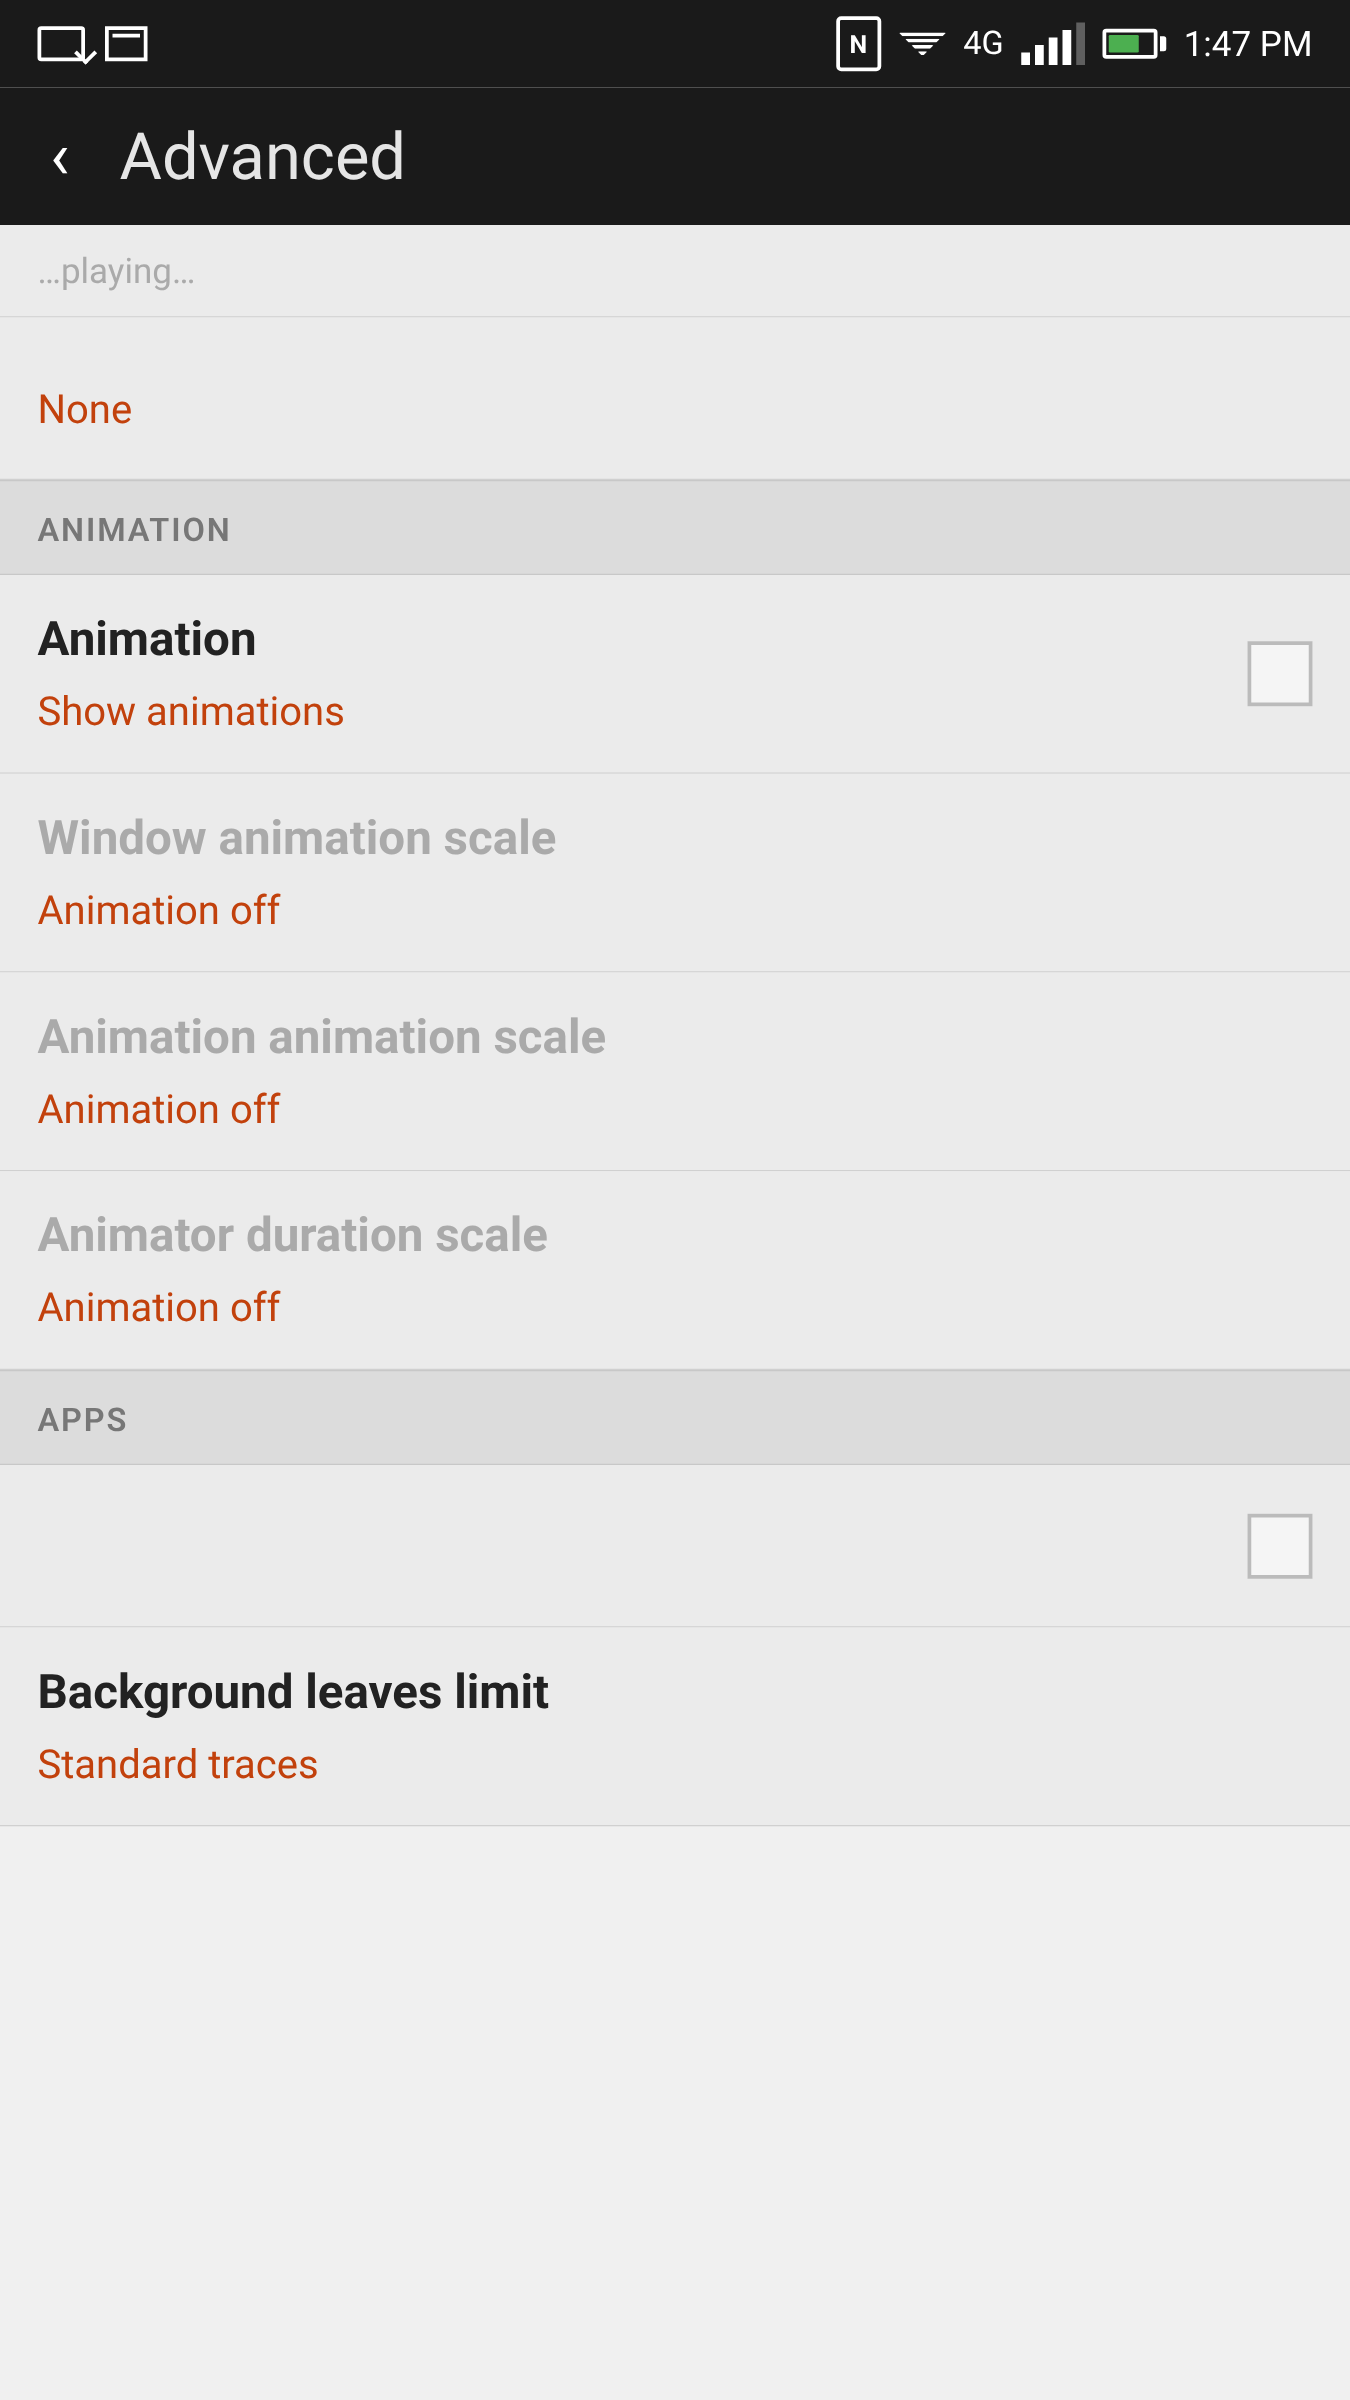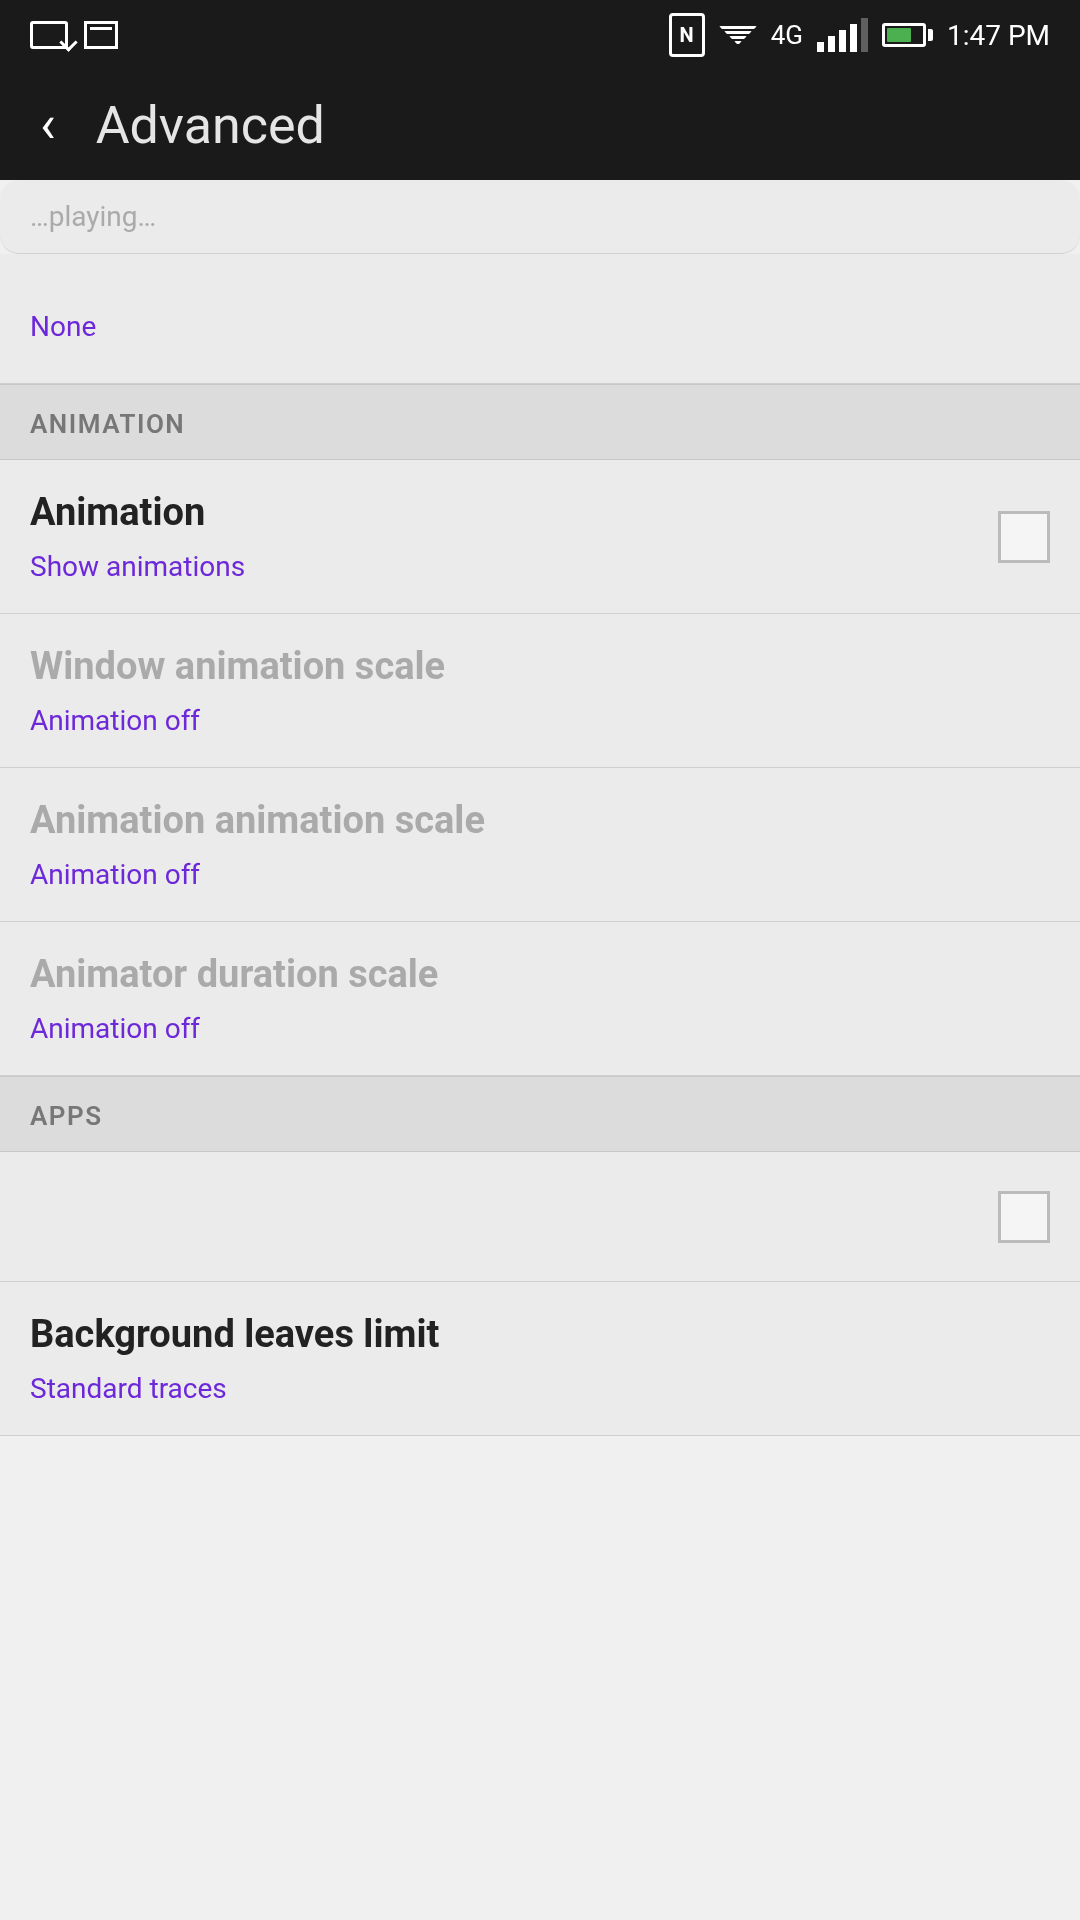--- a/index.html
+++ b/index.html
@@ -157,43 +157,42 @@
       font-weight: 400;
     }
 
     
     .partial-item {
       background: #ebebeb;
       padding: 20px 30px;
       border-bottom: 1px solid #d0d0d0;
       color: #aaa;
       font-size: 28px;
-      border-radius: 19px;
     }
 
     
     .setting-item {
       background: #ebebeb;
       padding: 30px 30px;
       border-bottom: 1px solid #d0d0d0;
       display: flex;
       align-items: center;
       justify-content: space-between;
       min-height: 130px;
     }
     .setting-item-text { flex: 1; }
     .setting-item-title {
       font-size: 38px;
       font-weight: 700;
       color: #222;
       margin-bottom: 6px;
     }
     .setting-item-subtitle {
-      font-size: 28px;
-      color: #6d28d9;
+      font-size: 32px;
+      color: #c2410c;
       margin-top: 16px;
     }
     .setting-item-title.disabled { color: #aaa; }
 
     
     .section-header {
       background: #dcdcdc;
       padding: 18px 30px;
       border-top: 1px solid #c8c8c8;
       border-bottom: 1px solid #c8c8c8;

